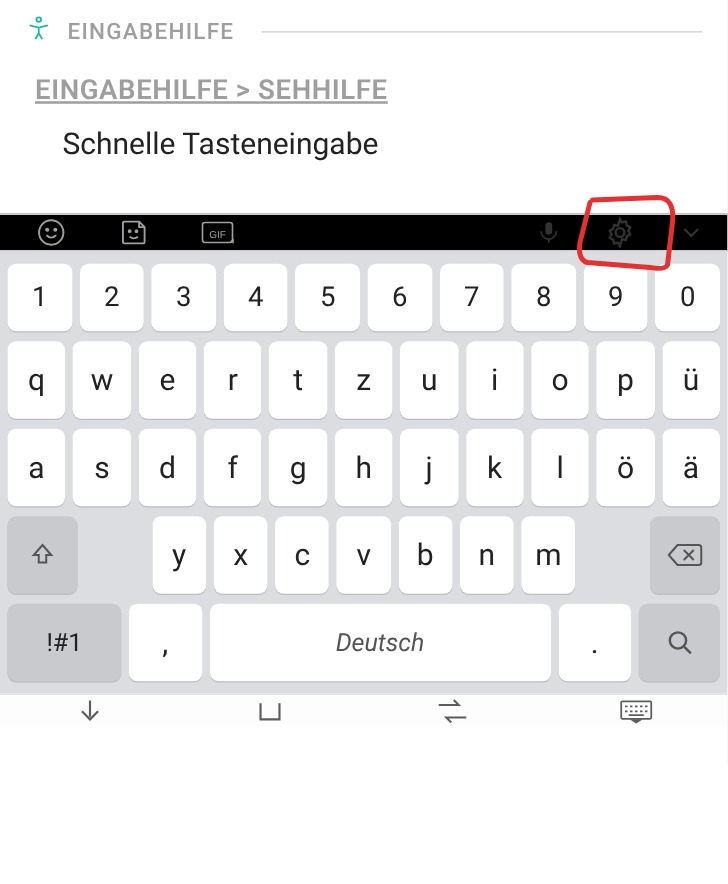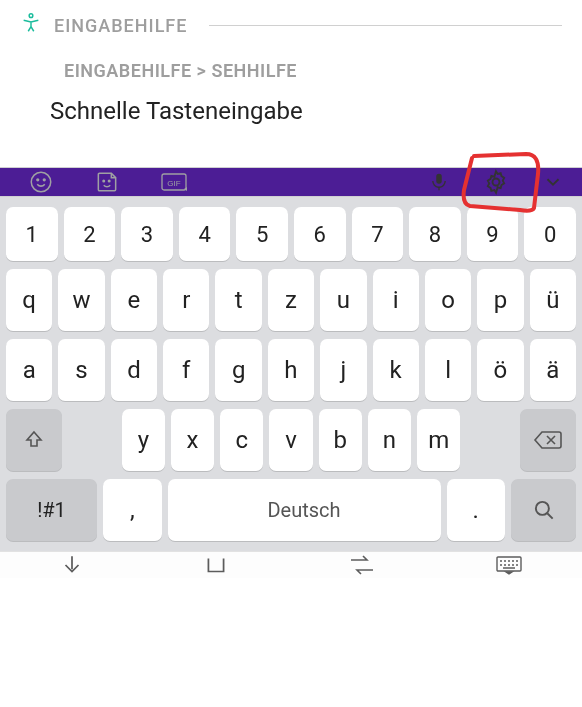--- a/index.html
+++ b/index.html
@@ -2,44 +2,44 @@
 <html><head>
 <meta charset="utf-8">
 <style>
   * { box-sizing: border-box; margin: 0; padding: 0; }
   html, body { width: 582px; height: 707px; overflow: hidden; font-family: -apple-system, Roboto, "Segoe UI", sans-serif; background: #fff; }
   .page { width: 582px; height: 572px; display: flex; flex-direction: column; position: relative; }
   .header { display: flex; align-items: center; padding: 12px 20px 8px 20px; gap: 12px; }
   .accessibility-icon { color: #1abc9c; }
   .header-title { color: #9e9e9e; font-size: 18px; letter-spacing: 1px; font-weight: 500; }
   .header-divider { flex: 1; height: 1px; background: #d0d0d0; margin-left: 10px; }
-  .breadcrumb { padding: 14px 50px 10px 64px; color: #9e9e9e; font-size: 18px; letter-spacing: 0.5px; font-weight: 600; }
+  .breadcrumb { padding: 14px 50px 10px 28px; color: #9e9e9e; font-size: 22px; letter-spacing: 0.5px; font-weight: 600; text-decoration: underline; }
   .content { padding: 6px 50px 18px 50px; }
   .content-title { font-size: 24px; color: #222; margin-bottom: 24px; }
   .content-desc { font-size: 17px; color: #7a7a7a; line-height: 1.35; }
   .content-desc a { color: #1e90c0; text-decoration: none; }
-  .toolbar { height: 48px; background: #4c1d95; border-top: 1px solid #cfcfd2; border-bottom: 1px solid #cfcfd2; display: flex; align-items: center; }
+  .toolbar { height: 48px; background: #000000; border-top: 1px solid #cfcfd2; border-bottom: 1px solid #cfcfd2; display: flex; align-items: center; }
   .toolbar .t-left { display: flex; gap: 40px; padding-left: 28px; }
   .toolbar .t-right { margin-left: auto; display: flex; align-items: center; gap: 32px; padding-right: 18px; position: relative; }
   .toolbar svg { display: block; }
   .toolbar .muted { color: #9fa0a3; }
   .toolbar .dark { color: #333; }
   .annot { position: absolute; pointer-events: none; }
   .kbd { background: #dcdde0; display: flex; flex-direction: column; gap: 8px; padding: 10px 6px 10px 6px; }
   .row { display: flex; gap: 6px; }
   .key { flex: 1; height: 62px; background: #fff; border-radius: 7px; display: flex; align-items: center; justify-content: center; font-size: 24px; color: #222; box-shadow: 0 1px 0 rgba(0,0,0,0.15); }
   .key.num { height: 54px; font-size: 22px; }
   .key.icon svg { display:block; }
   .row4 .spacer { flex: 1.1; }
   .row4 .key { flex: 1; }
   .row4 .shift, .row4 .bsp { flex: 1.3; background:#c9cacd; }
   .row5 { }
   .row5 .sym { flex: 1.4; background:#c9cacd; font-size:20px; }
   .row5 .comma, .row5 .period { flex: 0.9; }
-  .row5 .space { flex: 4.2; font-size: 20px; color:#555; }
+  .row5 .space { flex: 4.2; font-size: 20px; color:#555;font-style:italic; }
   .row5 .search { flex: 1; background:#c9cacd; }
   .navbar { height: 58px; border-top: 1px solid #e2e2e2; background:#fdfdfd; display:flex; align-items:center; justify-content:space-around; }
   .navbar svg { display:block; color:#5c5c5c; }
 </style>
 </head>
 <body>
 
 <div class="page">
 
   <div class="header">

